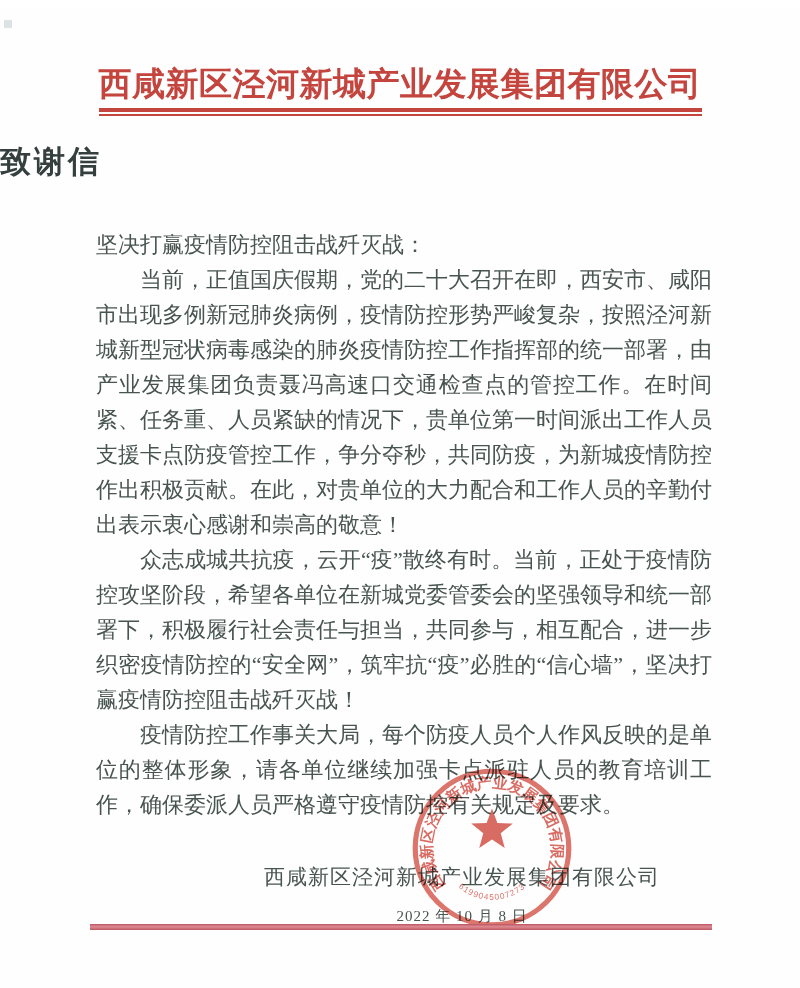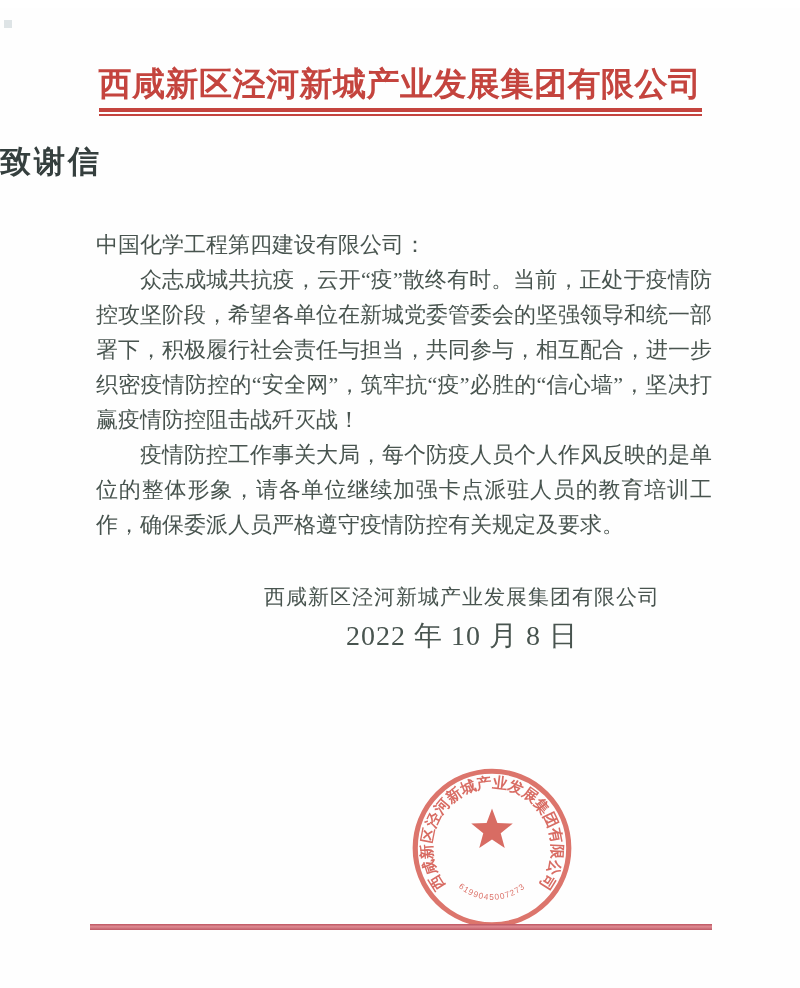--- a/index.html
+++ b/index.html
@@ -78,21 +78,21 @@
     text-align: center;
   }
   .sig-name {
     font-size: 21px;
     letter-spacing: 1px;
     line-height: 30px;
     white-space: nowrap;
   }
   .sig-date {
     margin-top: 10px;
-    font-size: 28px;
+    font-size: 15px;
     letter-spacing: 1px;
     line-height: 28px;
     white-space: nowrap;
   }
 
   .stamp {
     position: absolute;
     left: 409px;
     top: 757px;
     width: 166px;
@@ -136,21 +136,22 @@
 
   <div class="scan-artifact"></div>
 
   <div class="letterhead">
     <span class="letterhead-outer"><span class="letterhead-inner">西咸新区泾河新城产业发展集团有限公司</span></span>
   </div>
 
   <h1 class="doc-title">致谢信</h1>
 
   <div class="letter-body">
-    <p class="salutation">中国化学工程第四建设有限公司：</p>
+    <p class="salutation">坚决打赢疫情防控阻击战歼灭战：</p>
+    <p class="para">当前，正值国庆假期，党的二十大召开在即，西安市、咸阳市出现多例新冠肺炎病例，疫情防控形势严峻复杂，按照泾河新城新型冠状病毒感染的肺炎疫情防控工作指挥部的统一部署，由产业发展集团负责聂冯高速口交通检查点的管控工作。在时间紧、任务重、人员紧缺的情况下，贵单位第一时间派出工作人员支援卡点防疫管控工作，争分夺秒，共同防疫，为新城疫情防控作出积极贡献。在此，对贵单位的大力配合和工作人员的辛勤付出表示衷心感谢和崇高的敬意！</p>
     <p class="para">众志成城共抗疫，云开“疫”散终有时。当前，正处于疫情防控攻坚阶段，希望各单位在新城党委管委会的坚强领导和统一部署下，积极履行社会责任与担当，共同参与，相互配合，进一步织密疫情防控的“安全网”，筑牢抗“疫”必胜的“信心墙”，坚决打赢疫情防控阻击战歼灭战！</p>
     <p class="para">疫情防控工作事关大局，每个防疫人员个人作风反映的是单位的整体形象，请各单位继续加强卡点派驻人员的教育培训工作，确保委派人员严格遵守疫情防控有关规定及要求。</p>
   </div>
 
   <div class="sig-block">
     <div class="sig-inner">
       <div class="sig-name">西咸新区泾河新城产业发展集团有限公司</div>
       <div class="sig-date">2022 年 10 月 8 日</div>
     </div>
   </div>

